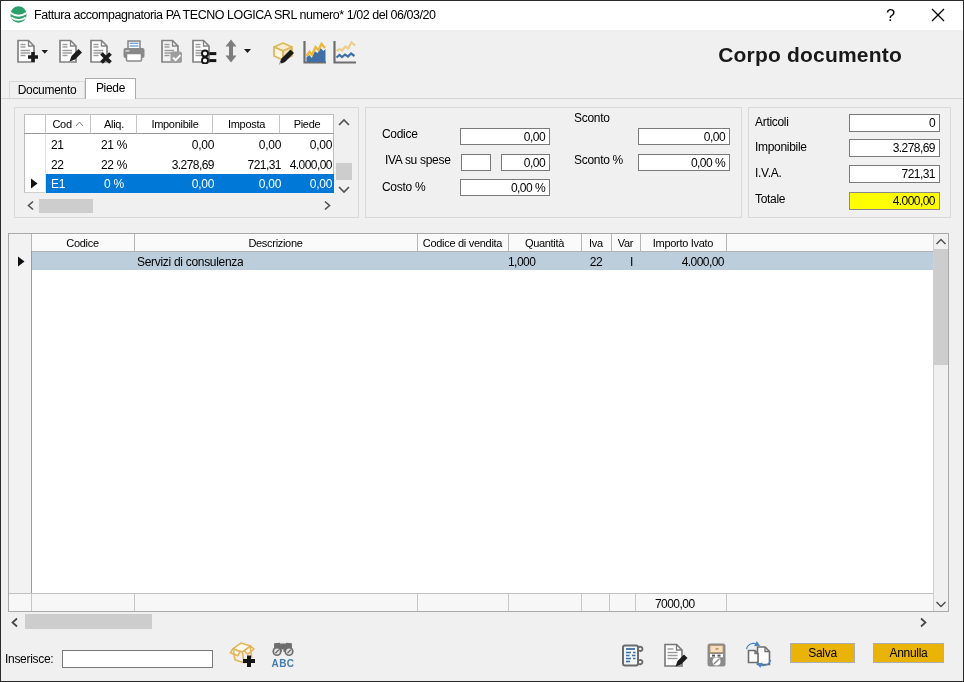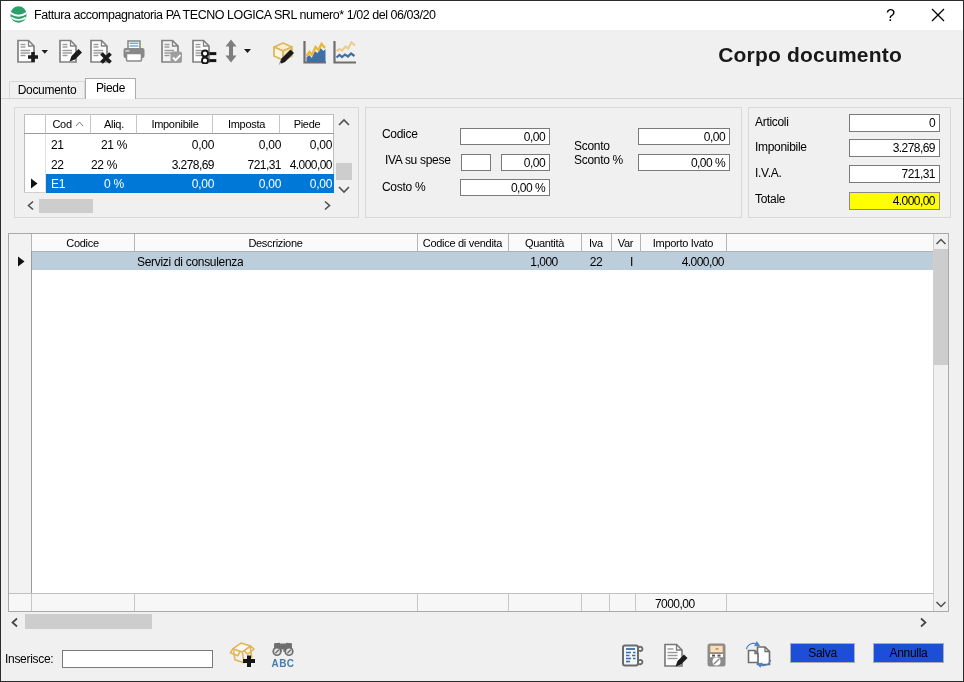--- a/index.html
+++ b/index.html
@@ -1,21 +1,21 @@
 <!DOCTYPE html>
 <html><head><meta charset="utf-8">
 <style>
 *{margin:0;padding:0;box-sizing:border-box}
 html,body{width:964px;height:682px;overflow:hidden}
 body{font-family:"Liberation Sans",sans-serif;font-size:12px;color:#000;background:#f0f0f0;position:relative;letter-spacing:-0.3px}
 .abs{position:absolute}
 .win{position:absolute;left:0;top:0;width:964px;height:682px;border:1px solid #2b2b2b}
 .lbl{position:absolute;font-size:12px;white-space:nowrap}
 .in{position:absolute;background:#fff;border:1px solid #7a7a7a;font-size:12px;text-align:right;padding:1px 4px 0 0;line-height:14px;white-space:nowrap;letter-spacing:-0.55px}
-.btn{position:absolute;background:#1d4ed8;border:1px solid #adadad;text-align:center;font-size:12px}
+.btn{position:absolute;background:#eab308;border:1px solid #adadad;text-align:center;font-size:12px}
 .thumb{position:absolute;background:#cdcdcd}
 .hcell{position:absolute;font-size:11px;text-align:center;white-space:nowrap;overflow:hidden}
 .cell{position:absolute;font-size:12px;white-space:nowrap;overflow:hidden}
 .num{letter-spacing:-0.55px}
 </style></head>
 <body>
 
 <div class="win"></div>
 
 <div class="abs" style="left:1px;top:1px;width:962px;height:29px;background:#fff"></div>
@@ -158,21 +158,21 @@
 <div class="abs" style="left:280px;top:114px;width:54px;height:20px;border-bottom:1px solid #999"></div>
 
 <div class="abs" style="left:45px;top:134px;width:1px;height:59px;background:#e0e0e0"></div>
 
 <div class="cell" style="left:51px;top:138px">21</div>
 <div class="cell" style="left:91px;top:138px;width:46px;text-align:center">21 %</div>
 <div class="cell" style="left:137px;top:138px;width:77px;text-align:right">0,00</div>
 <div class="cell" style="left:213px;top:138px;width:68px;text-align:right">0,00</div>
 <div class="cell" style="left:280px;top:138px;width:52px;text-align:right">0,00</div>
 <div class="cell" style="left:51px;top:158px">22</div>
-<div class="cell" style="left:91px;top:158px;width:46px;">22 %</div>
+<div class="cell" style="left:91px;top:158px;width:46px;text-align:center">22 %</div>
 <div class="cell num" style="left:137px;top:158px;width:77px;text-align:right">3.278,69</div>
 <div class="cell num" style="left:213px;top:158px;width:68px;text-align:right">721,31</div>
 <div class="cell num" style="left:280px;top:158px;width:52px;text-align:right">4.000,00</div>
 <div class="abs" style="left:46px;top:174px;width:288px;height:19px;background:#0078d7"></div>
 <div class="cell" style="left:51px;top:177px;color:#fff">E1</div>
 <div class="cell" style="left:91px;top:177px;width:46px;text-align:center;color:#fff">0 %</div>
 <div class="cell" style="left:137px;top:177px;width:77px;text-align:right;color:#fff">0,00</div>
 <div class="cell" style="left:213px;top:177px;width:68px;text-align:right;color:#fff">0,00</div>
 <div class="cell" style="left:280px;top:177px;width:52px;text-align:right;color:#fff">0,00</div>
 <svg class="abs" style="left:30px;top:178px" width="8" height="11" viewBox="0 0 8 11">
@@ -192,21 +192,21 @@
 <svg class="abs" style="left:26px;top:200px" width="10" height="11" viewBox="0 0 10 11">
     <path d="M7 1.5 L2.5 5.5 L7 9.5" stroke="#505050" stroke-width="1.6" fill="none"></path>
   </svg>
 <div class="thumb" style="left:39px;top:199px;width:54px;height:14px"></div>
 <svg class="abs" style="left:322px;top:200px" width="10" height="11" viewBox="0 0 10 11">
     <path d="M3 1.5 L7.5 5.5 L3 9.5" stroke="#505050" stroke-width="1.6" fill="none"></path>
   </svg>
 
 <div class="lbl" style="left:382px;top:127px">Codice</div>
 <div class="in" style="left:460px;top:128px;width:90px;height:17px">0,00</div>
-<div class="lbl" style="left:574px;top:139px">Sconto</div>
+<div class="lbl" style="left:574px;top:111px">Sconto</div>
 <div class="in" style="left:638px;top:128px;width:92px;height:17px">0,00</div>
 <div class="lbl" style="left:385px;top:153px">IVA su spese</div>
 <div class="in" style="left:461px;top:154px;width:30px;height:17px"></div>
 <div class="in" style="left:501px;top:154px;width:49px;height:17px">0,00</div>
 <div class="lbl" style="left:574px;top:153px">Sconto %</div>
 <div class="in" style="left:638px;top:154px;width:92px;height:17px">0,00 %</div>
 <div class="lbl" style="left:382px;top:180px">Costo %</div>
 <div class="in" style="left:460px;top:179px;width:90px;height:17px">0,00 %</div>
 
 <div class="lbl" style="left:755px;top:115px">Articoli</div>
@@ -236,21 +236,21 @@
 <div class="abs" style="left:581px;top:234px;width:1px;height:18px;background:#b5b5b5"></div>
 <div class="abs" style="left:611px;top:234px;width:1px;height:18px;background:#b5b5b5"></div>
 <div class="abs" style="left:640px;top:234px;width:1px;height:18px;background:#b5b5b5"></div>
 <div class="abs" style="left:726px;top:234px;width:1px;height:18px;background:#b5b5b5"></div>
 
 <div class="abs" style="left:31px;top:252px;width:902px;height:18px;background:#bccddc"></div>
 <svg class="abs" style="left:17px;top:256px" width="8" height="11" viewBox="0 0 8 11">
     <path d="M1 0.5 L7.5 5.5 L1 10.5 z" fill="#111"></path>
   </svg>
 <div class="cell" style="left:137px;top:255px">Servizi di consulenza</div>
-<div class="cell num" style="left:508px;top:255px;width:72px;text-align:center">1,000</div>
+<div class="cell num" style="left:508px;top:255px;width:72px;text-align:left">1,000</div>
 <div class="cell" style="left:581px;top:255px;width:30px;text-align:center">22</div>
 <div class="cell" style="left:617px;top:255px;width:29px;text-align:center">I</div>
 <div class="cell num" style="left:640px;top:255px;width:84px;text-align:right">4.000,00</div>
 
 <div class="abs" style="left:31px;top:251px;width:1px;height:360px;background:#9b9b9b"></div>
 
 <div class="abs" style="left:9px;top:593px;width:932px;height:18px;background:#f7f7f7;border-top:1px solid #c0c0c0"></div>
 <div class="cell num" style="left:655px;top:597px">7000,00</div>
 <div class="abs" style="left:31px;top:593px;width:1px;height:18px;background:#c6c6c6"></div>
 <div class="abs" style="left:134px;top:593px;width:1px;height:18px;background:#c6c6c6"></div>

